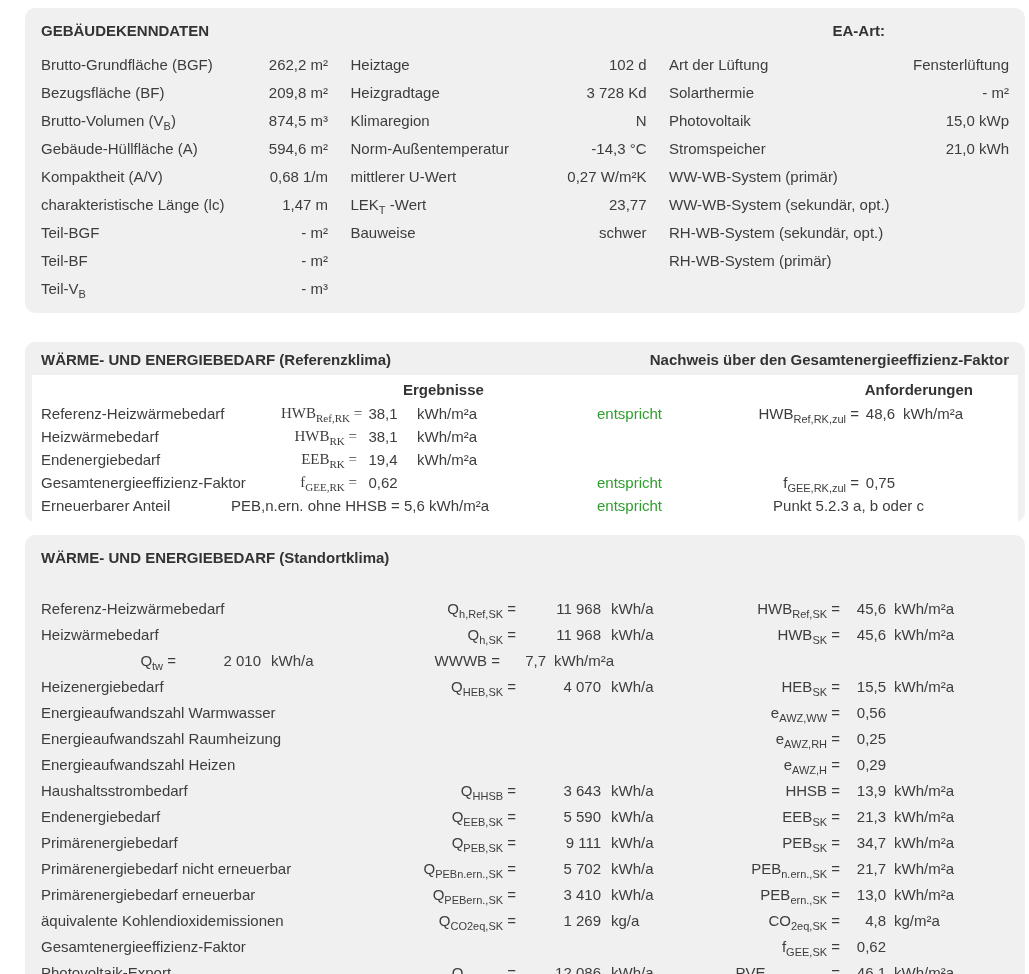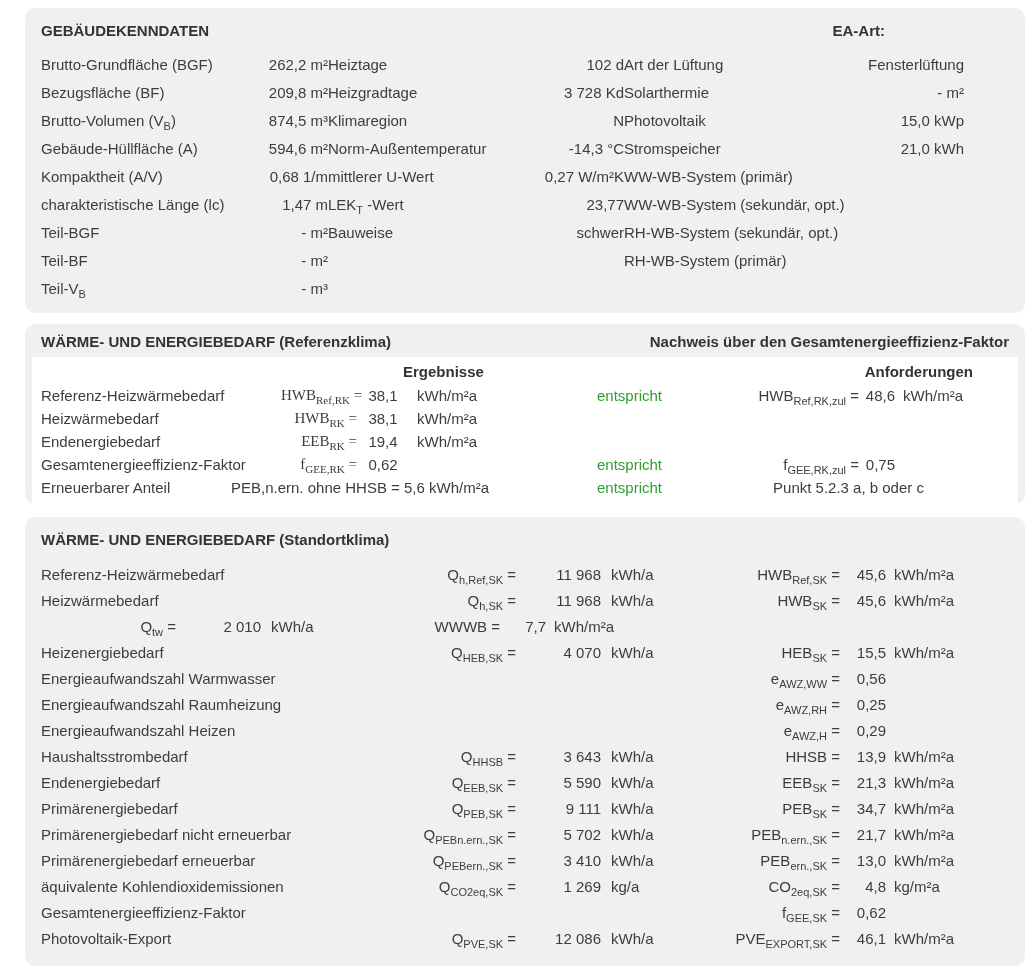--- a/index.html
+++ b/index.html
@@ -14,24 +14,24 @@
   .panel {
     background:#f0f0f0;
     border-radius:10px;
     width:1000px;
     box-sizing:border-box;
   }
   b, .bold { font-weight:bold; color:#333333; }
   sub { font-size:11px; line-height:0; }
 
   
-  .panel--building { padding:13px 16px 10px; margin-bottom:11px; }
+  .panel--building { padding:13px 16px 10px; margin-bottom:29px; }
   .p1-head { position:relative; margin-bottom:10px; line-height:20px; }
   .p1-ea { position:absolute; right:124px; top:0; }
-  .p1-cols { display:flex; }
+  .p1-cols { display:flex; justify-content:space-between; }
   .p1-col1 { width:287px; }
   .p1-col2 { width:296px; }
   .p1-col3 { width:340px; }
   .kv { display:flex; justify-content:space-between; line-height:28px; }
   .kv .k { white-space:nowrap; }
   .kv .v { text-align:right; white-space:nowrap; padding-left:6px; }
 
   
   .panel--ref { margin-bottom:13px; }
   .p2-head { display:flex; justify-content:space-between; padding:8px 16px 5px; line-height:20px; }
@@ -48,21 +48,21 @@
   .c-rsym   { width:147px; text-align:right; white-space:nowrap; }
   .c-rval   { width:36px;  text-align:right; white-space:nowrap; }
   .c-runit  { width:90px;  padding-left:8px; box-sizing:border-box; white-space:nowrap; }
   .green { color:#2f9e2f; }
   .ren-label { width:190px; white-space:nowrap; }
   .ren-text  { width:276px; white-space:nowrap; }
   .ren-req   { width:273px; text-align:center; white-space:nowrap; }
 
   
   .panel--site { padding:13px 16px 14px; }
-  .p3-title { margin-bottom:12px; line-height:20px; }
+  .p3-title { margin-bottom:28px; line-height:20px; }
   .p3-row { display:flex; line-height:26px; }
   .s-label { width:340px; white-space:nowrap; }
   .s-sym   { width:135px; text-align:right; white-space:nowrap; }
   .s-val   { width:85px;  text-align:right; white-space:nowrap; }
   .s-unit  { width:95px;  padding-left:10px; box-sizing:border-box; white-space:nowrap; }
   .s-rsym  { width:144px; text-align:right; white-space:nowrap; }
   .s-rval  { width:46px;  text-align:right; white-space:nowrap; }
   .s-runit { padding-left:8px; white-space:nowrap; }
 </style>
 </head>

